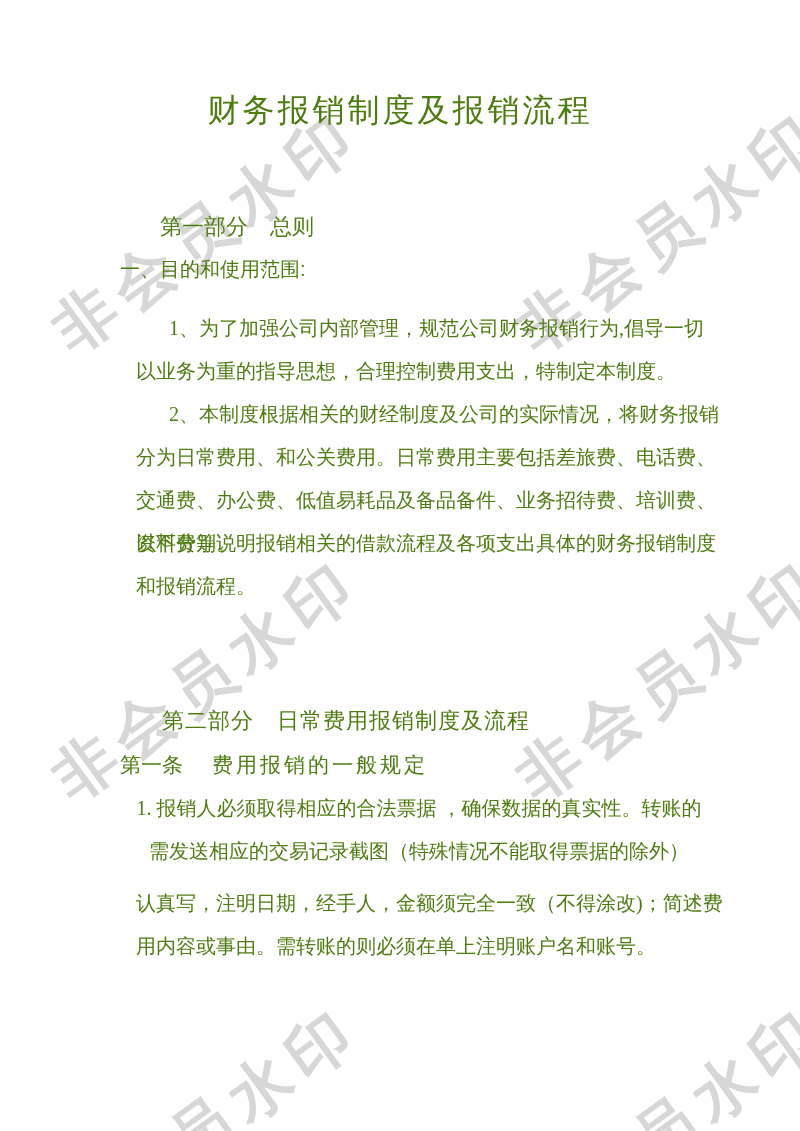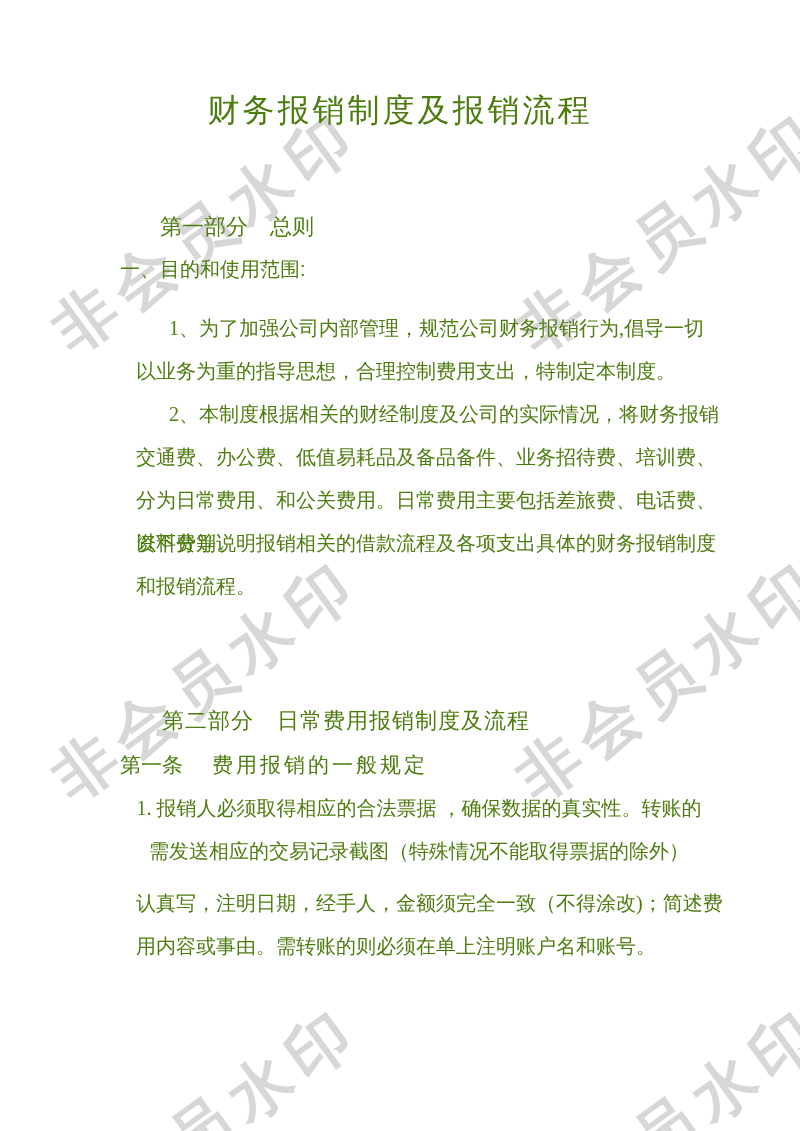--- a/index.html
+++ b/index.html
@@ -96,22 +96,22 @@
 
     <div class="hd h-clause1">一、目的和使用范围:</div>
 
     <div class="para p1 indent-first">
         <div class="line">1、为了加强公司内部管理，规范公司财务报销行为,倡导一切</div>
         <div class="line">以业务为重的指导思想，合理控制费用支出，特制定本制度。</div>
       </div>
 
     <div class="para p2 indent-first">
         <div class="line">2、本制度根据相关的财经制度及公司的实际情况，将财务报销</div>
+        <div class="line">分为日常费用、和公关费用。日常费用主要包括差旅费、电话费、</div>
         <div class="line">交通费、办公费、低值易耗品及备品备件、业务招待费、培训费、</div>
-        <div class="line">分为日常费用、和公关费用。日常费用主要包括差旅费、电话费、</div>
         <div class="line">资料费等。</div>
       </div>
 
     <div class="para p3">
         <div class="line">以下分别说明报销相关的借款流程及各项支出具体的财务报销制度</div>
         <div class="line">和报销流程。</div>
       </div>
 
     <div class="hd h-part2">第二部分　日常费用报销制度及流程</div>
 

